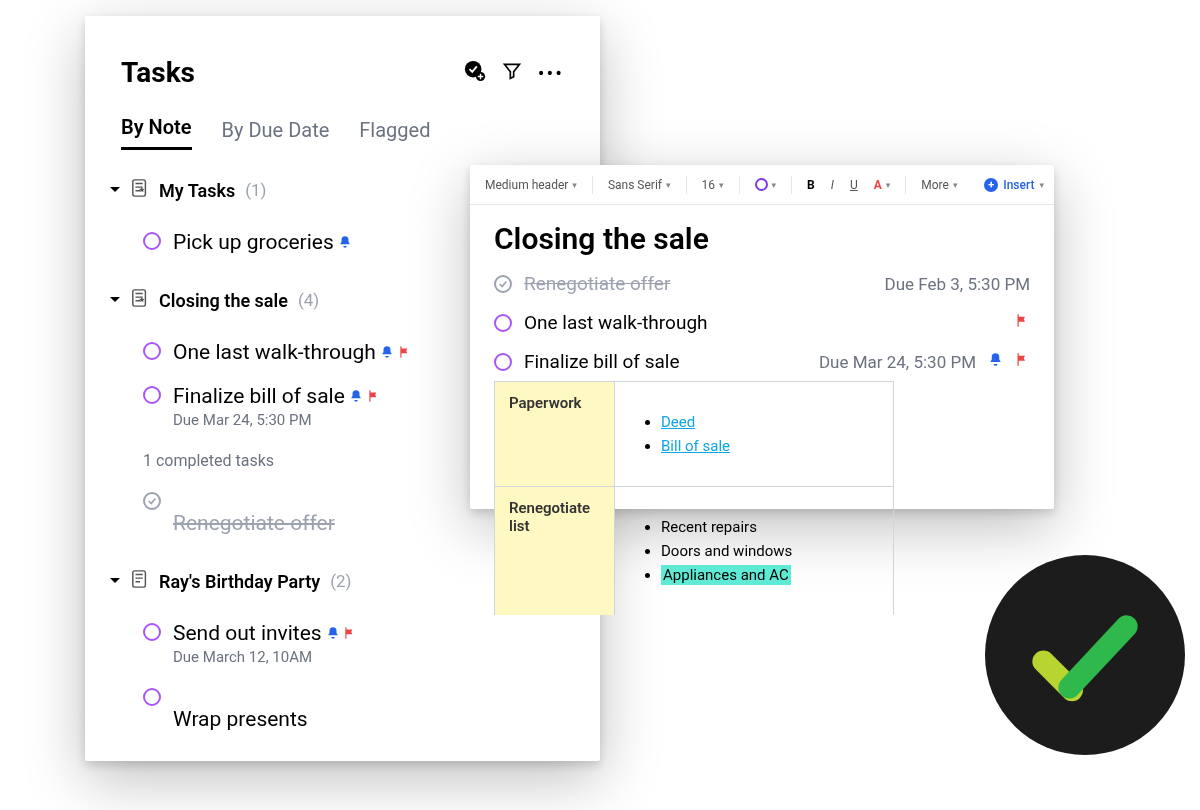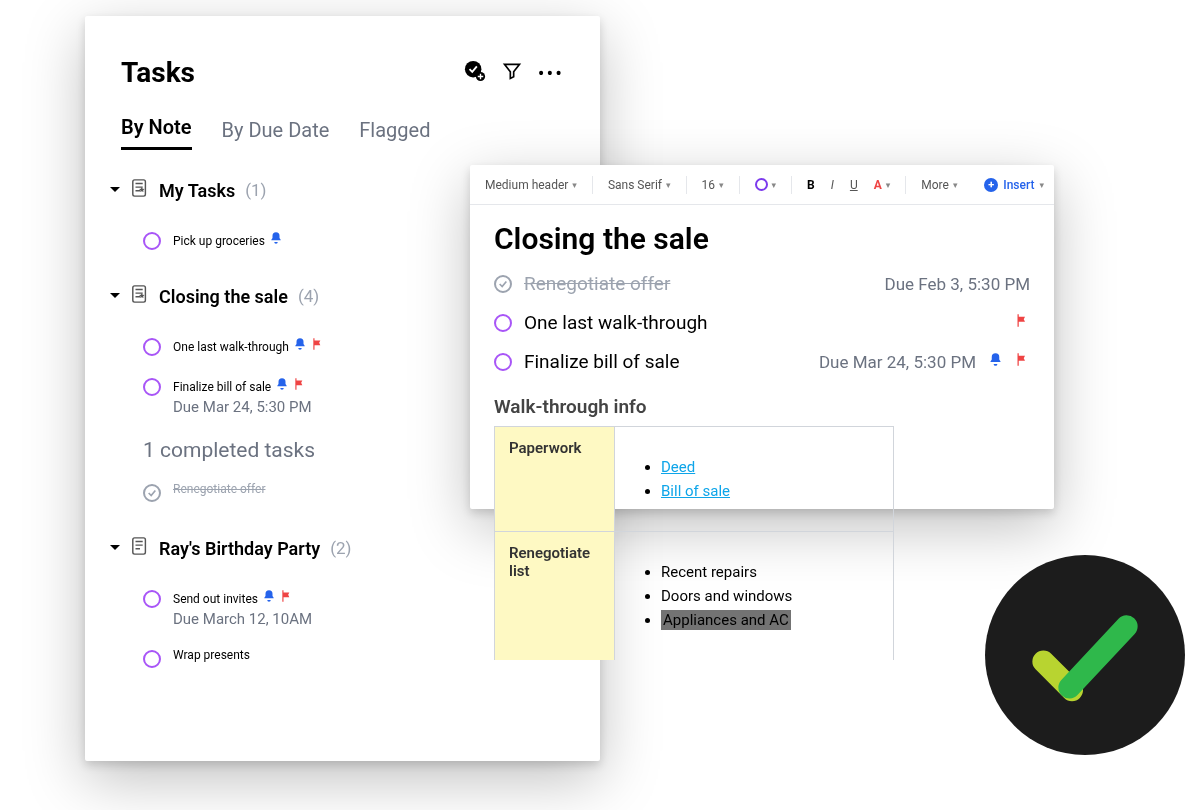--- a/index.html
+++ b/index.html
@@ -20,28 +20,28 @@
   .pl-body { padding: 22px 14px 0 14px; }
 
   .group-header { display: flex; align-items: center; gap: 10px; padding: 6px 10px; }
   .chev { display: inline-block; }
   .group-title { font-weight: 600; font-size: 18px; color: #000; }
   .group-count { color: #9ca3af; font-size: 17px; }
   .note-star-icon { color: #555; }
 
   .task-row { display: flex; align-items: flex-start; gap: 12px; padding: 10px 10px 10px 44px; }
   .task-row .circle { flex: 0 0 auto; margin-top: 2px; }
-  .task-text { font-size: 12px; color: #000; }
+  .task-text { font-size: 21px; color: #000; margin-top: 21px; }
   .task-sub { font-size: 15px; color: #6b7280; margin-top: 3px; }
 
   .circle-open { width: 18px; height: 18px; border: 2px solid #a855f7; border-radius: 50%; display: inline-block; }
   .circle-done { width: 18px; height: 18px; border: 2px solid #9ca3af; border-radius: 50%; display: inline-flex; align-items: center; justify-content: center; color: #9ca3af; font-size: 11px; }
   .strikethrough { text-decoration: line-through; color: #9ca3af; }
 
-  .completed-text { font-size: 21px; color: #6b7280; padding: 12px 10px 10px 44px; }
+  .completed-text { font-size: 16px; color: #6b7280; padding: 12px 10px 10px 44px; }
 
   .bell-blue { color: #2563eb; font-size: 15px; }
   .flag-red { color: #ef4444; font-size: 15px; }
 
   .spacer-sm { height: 12px; }
   .spacer-md { height: 18px; }
 
   
   .panel-right { position: absolute; left: 470px; top: 165px; width: 584px; height: 344px; background: #fff; box-shadow: 0 18px 60px rgba(0,0,0,0.25), 0 4px 10px rgba(0,0,0,0.15); border-radius: 2px; z-index: 2; }
 
@@ -65,21 +65,21 @@
 
   .section-hdr { font-size: 19px; color: #444; font-weight: 600; padding: 14px 0 8px 0; }
 
   .info-table { display: flex; width: 400px; border: 1px solid #d1d5db; border-bottom: none; }
   .info-table .col1 { flex: 0 0 120px; background: #fef9c3; padding: 12px 14px; font-size: 15px; color: #333; font-weight: 600; border-right: 1px solid #d1d5db; }
   .info-table .col2 { flex: 1; padding: 10px 6px 10px 6px; font-size: 15px; }
   .row2 { border-top: 1px solid #d1d5db; }
   .col2 ul { margin: 18px; padding-left: 22px; }
   .col2 li { padding: 3px 0; }
   a.doc-link { color: #0ea5e9; text-decoration: underline; }
-  .hl { background: #737373; padding: 1px 2px; }
+  .hl { background: #5eead4; padding: 1px 2px; }
 
   
   .badge { position: absolute; left: 985px; top: 555px; width: 200px; height: 200px; background: #1c1c1c; border-radius: 50%; z-index: 3; display: flex; align-items: center; justify-content: center; }
 
   .colorring { width:13px; height:13px; border-radius:50%; border:2px solid #7c3aed; display:inline-block; }
   .fontA { color: #ef4444; font-weight:bold; font-size:12px; }
 </style>
 </head>
 <body>
 
@@ -328,21 +328,20 @@
               <path d="M12 2a6 6 0 00-6 6v4l-2 3v1h16v-1l-2-3V8a6 6 0 00-6-6zm0 20a3 3 0 003-3H9a3 3 0 003 3z"></path>
             </svg>
         </span>
         <span class="flag-red">
           <svg width="15" height="15" viewBox="0 0 24 24" fill="#ef4444">
               <path d="M4 2v20h2v-8h10l-2-4 2-4H6V2z"></path>
             </svg>
         </span>
       </div>
 
-      <div class="section-hdr">Walk-through info</div>
 
       <div>
         <div class="info-table">
           <div class="col1">Paperwork</div>
           <div class="col2">
             <ul>
               <li><a class="doc-link">Deed</a></li>
               <li><a class="doc-link">Bill of sale</a></li>
             </ul>
           </div>

